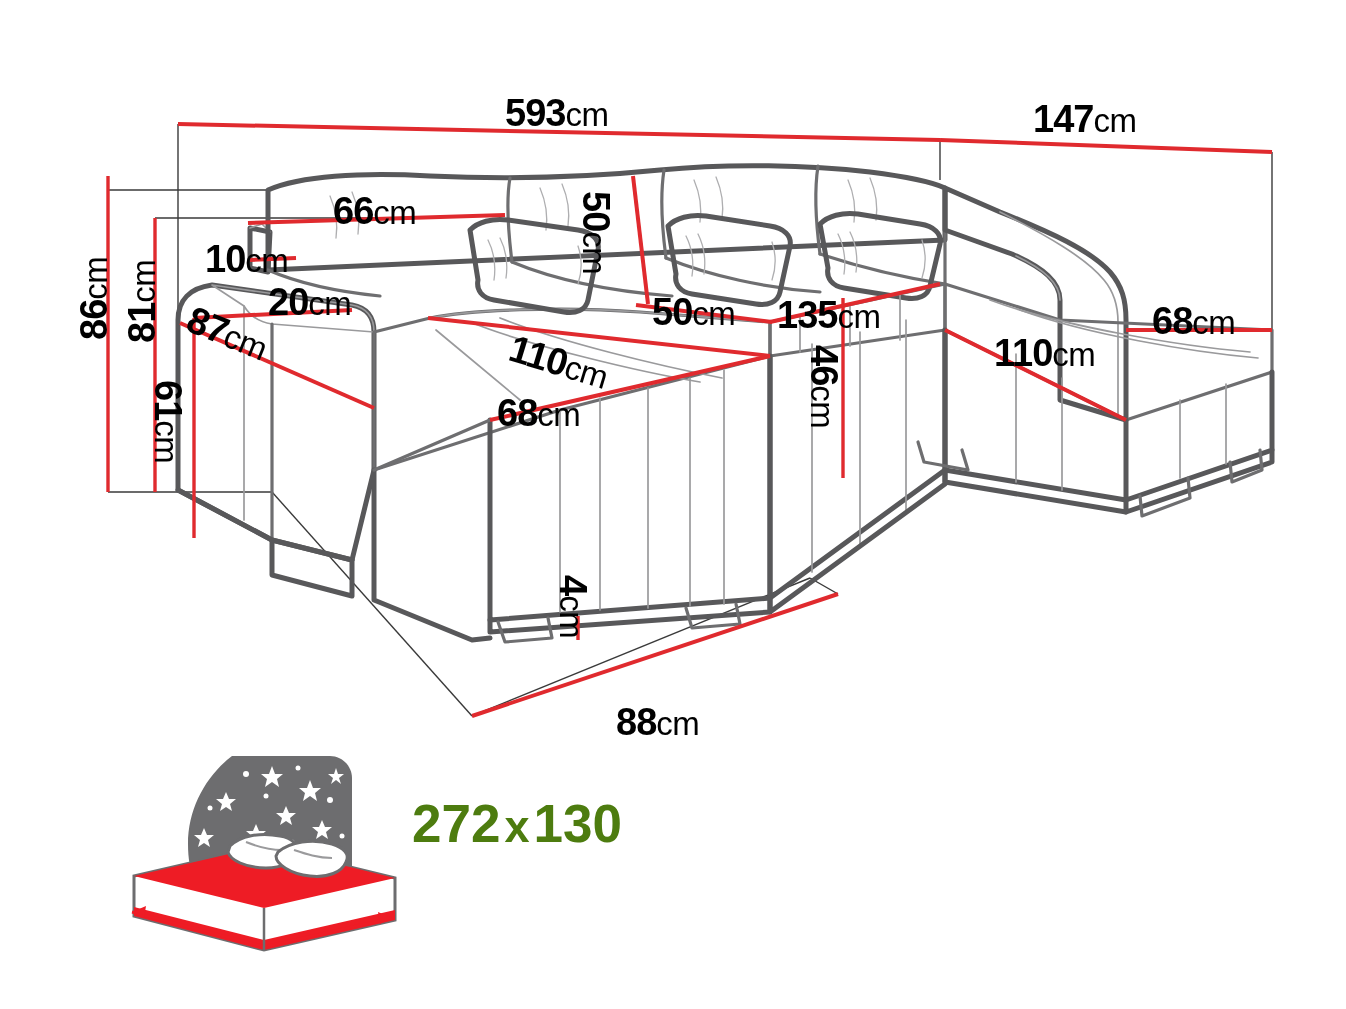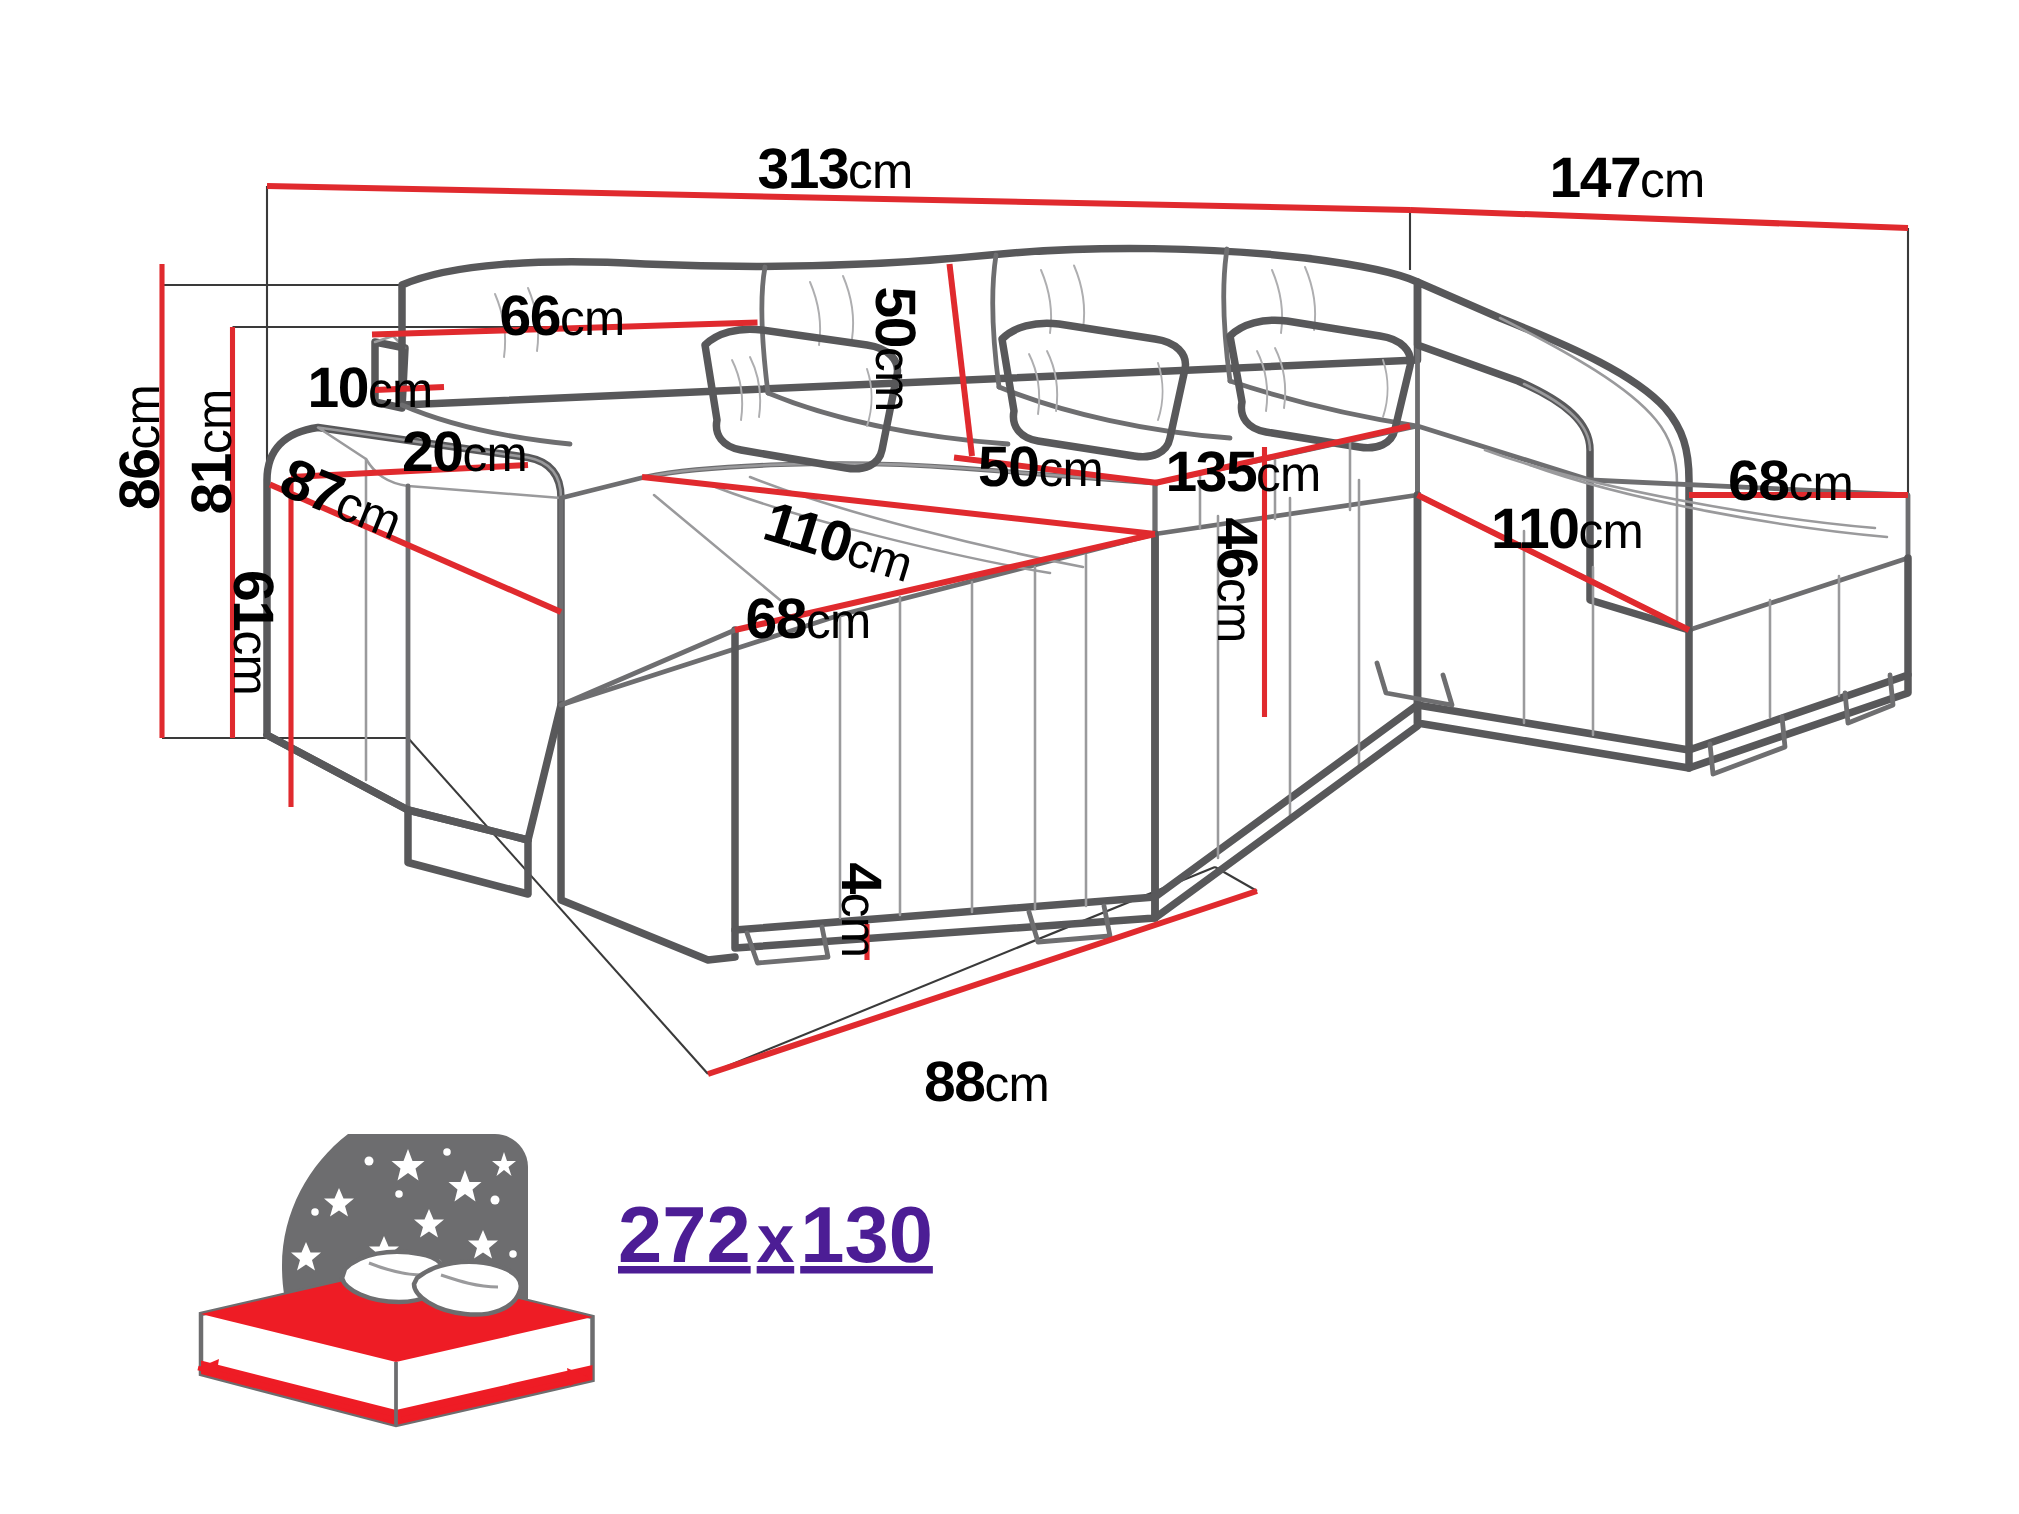--- a/index.html
+++ b/index.html
@@ -35,27 +35,26 @@
     font-size: 38px;
     letter-spacing: -1px;
   }
   .dim-label .unit {
     font-weight: normal;
     font-size: 33px;
     letter-spacing: -0.5px;
   }
   .bed-size-label {
     position: absolute;
-    color: #4c1d95;
+    color: #4d7c0f;
     font-weight: bold;
     font-size: 53px;
     letter-spacing: 0px;
     white-space: nowrap;
     font-family: "Liberation Sans", sans-serif;
-    text-decoration: underline;
   }
   .bed-size-label .x {
     font-size: 45px;
     padding: 0 4px;
   }
 </style>
 </head>
 <body>
 
 <div id="stage">
@@ -324,21 +323,21 @@
 
       <path fill="none" stroke="#ee1c25" stroke-width="3" d="M132 912 L262 946"></path>
       <path fill="#ee1c25" d="M132 912 L146 906 L144 918 Z"></path>
       <path fill="none" stroke="#ee1c25" stroke-width="3" d="M268 946 L392 918"></path>
       <path fill="#ee1c25" d="M392 918 L378 912 L380 924 Z"></path>
     </g>
 
   </svg>
 
   <div class="dim-label" style="left:505px; top:94px;">
-    <span class="num">313</span><span class="unit">cm</span>
+    <span class="num">593</span><span class="unit">cm</span>
   </div>
 
   <div class="dim-label" style="left:1033px; top:100px;">
     <span class="num">147</span><span class="unit">cm</span>
   </div>
 
   <div class="dim-label" style="left:333px; top:192px;">
     <span class="num">66</span><span class="unit">cm</span>
   </div>
 

